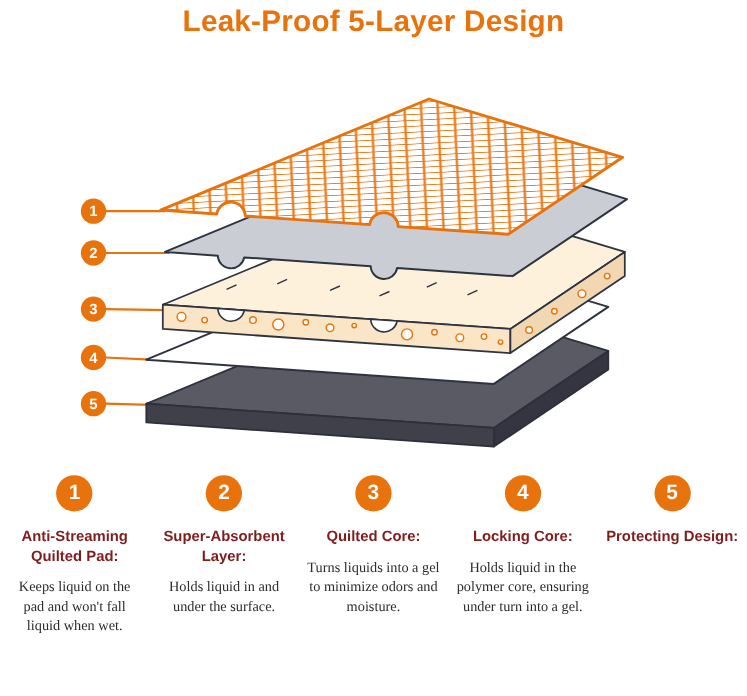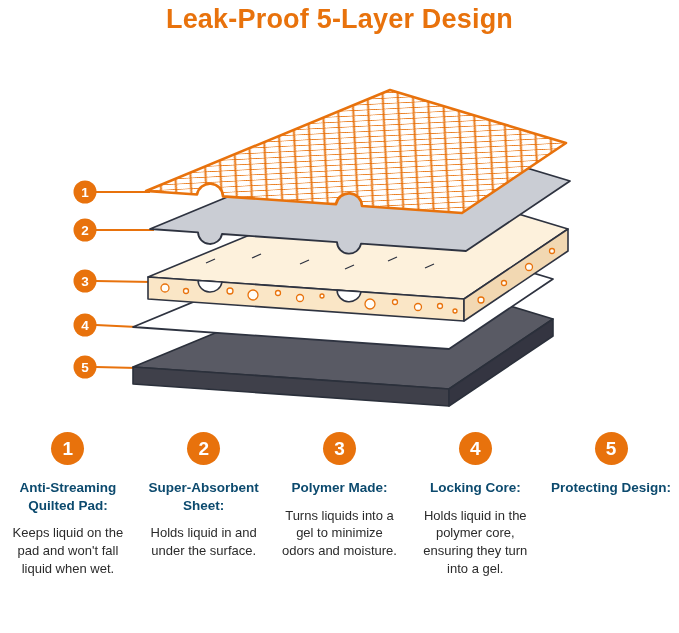--- a/index.html
+++ b/index.html
@@ -21,25 +21,25 @@
     flex:1 1 0; display:flex; flex-direction:column; align-items:center;
     text-align:center; padding:0 7px; box-sizing:border-box;
   }
   .legend-num {
     width:33px; height:33px; border-radius:50%;
     background:#E8720C; color:#ffffff;
     display:flex; align-items:center; justify-content:center;
     font-size:19px; font-weight:700; margin-bottom:14px;
   }
   .legend-heading {
-    font-size:13.5px; font-weight:700; color:#0c4a6e;
+    font-size:13.5px; font-weight:700; color:#7f1d1d;
     line-height:1.3; margin-bottom:10px;
   }
   .legend-desc {
-    font-size:13px; color:#2b2b2b; line-height:1.38;
+    font-size:13px; color:#2b2b2b; line-height:1.38;font-family:Liberation Serif, serif;
   }
 </style>
 </head>
 <body>
 
 <div class="stage">
 
   <h1 class="title">Leak-Proof 5-Layer Design</h1>
 
   <svg class="diagram-svg" width="679" height="428" viewBox="0 0 679 428" xmlns="http://www.w3.org/2000/svg">
@@ -146,38 +146,38 @@
         <span>1</span>
       </div>
       <div class="legend-heading">Anti-Streaming Quilted Pad:</div>
       <div class="legend-desc">Keeps liquid on the pad and won't fall liquid when wet.</div>
     </div>
 
     <div class="legend-col">
       <div class="legend-num">
         <span>2</span>
       </div>
-      <div class="legend-heading">Super-Absorbent Sheet:</div>
+      <div class="legend-heading">Super-Absorbent Layer:</div>
       <div class="legend-desc">Holds liquid in and under the surface.</div>
     </div>
 
     <div class="legend-col">
       <div class="legend-num">
         <span>3</span>
       </div>
-      <div class="legend-heading">Polymer Made:</div>
+      <div class="legend-heading">Quilted Core:</div>
       <div class="legend-desc">Turns liquids into a gel to minimize odors and moisture.</div>
     </div>
 
     <div class="legend-col">
       <div class="legend-num">
         <span>4</span>
       </div>
       <div class="legend-heading">Locking Core:</div>
-      <div class="legend-desc">Holds liquid in the polymer core, ensuring they turn into a gel.</div>
+      <div class="legend-desc">Holds liquid in the polymer core, ensuring under turn into a gel.</div>
     </div>
 
     <div class="legend-col">
       <div class="legend-num">
         <span>5</span>
       </div>
       <div class="legend-heading">Protecting Design:</div>
     </div>
 
   </div>

